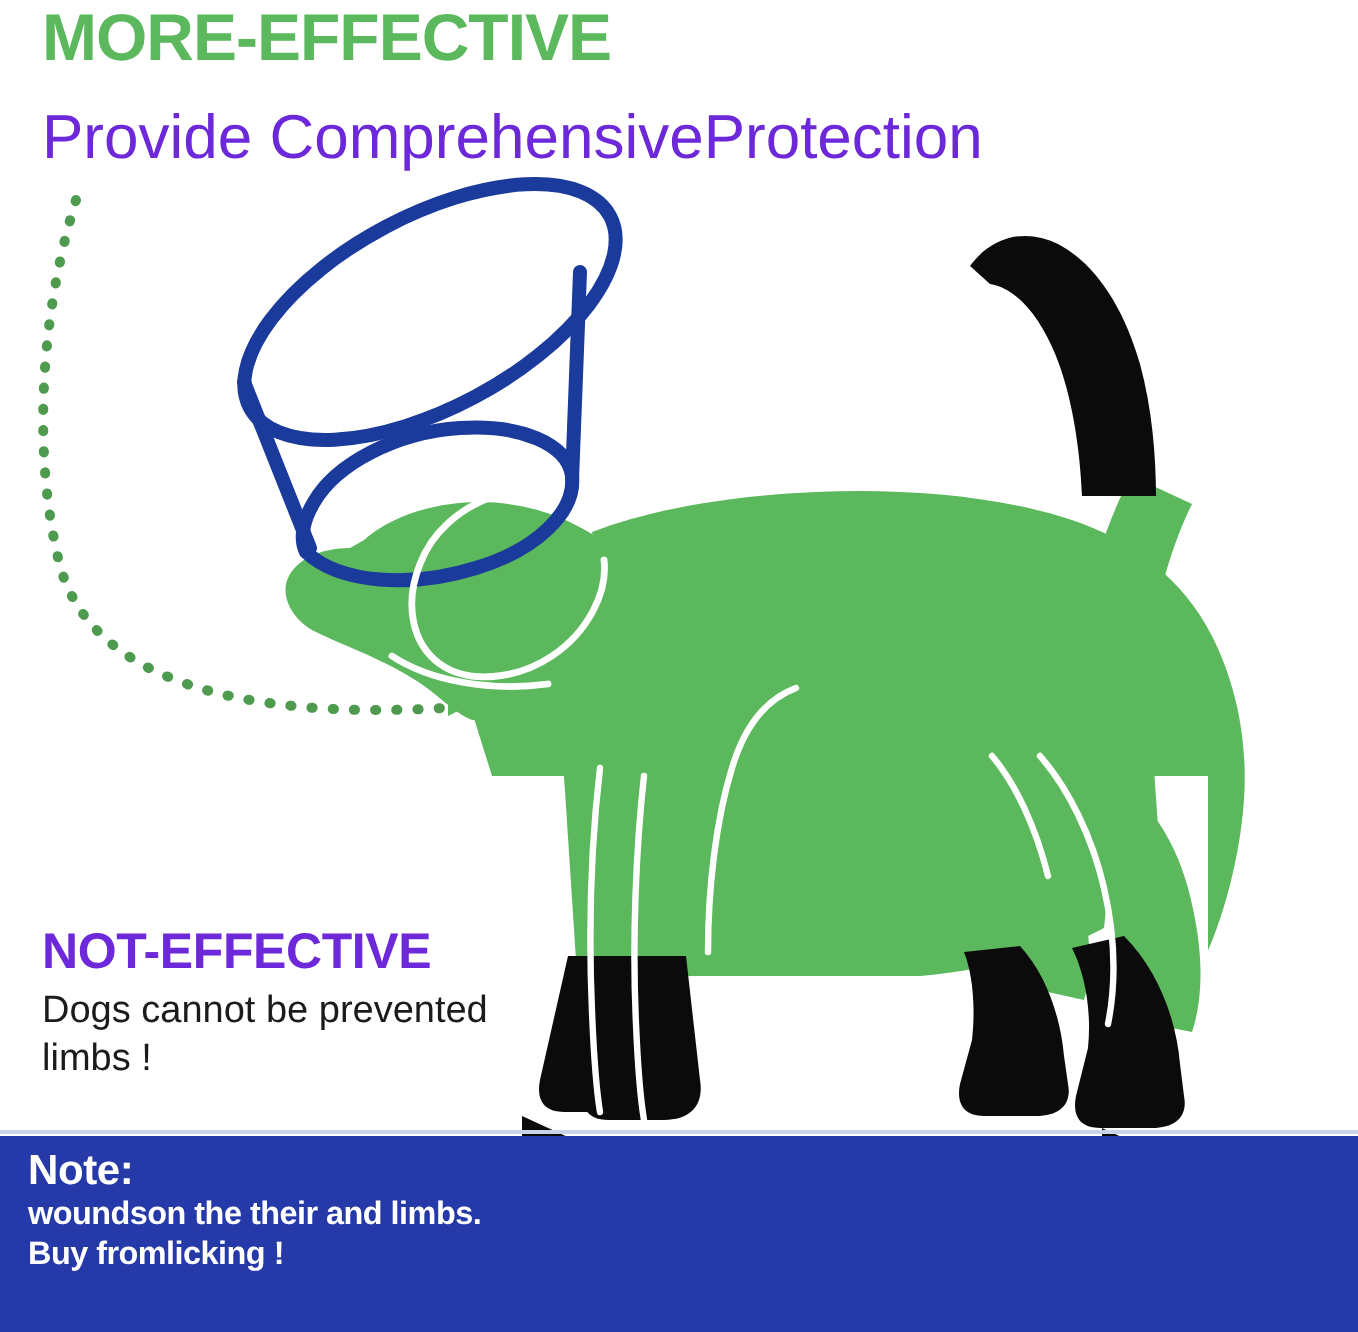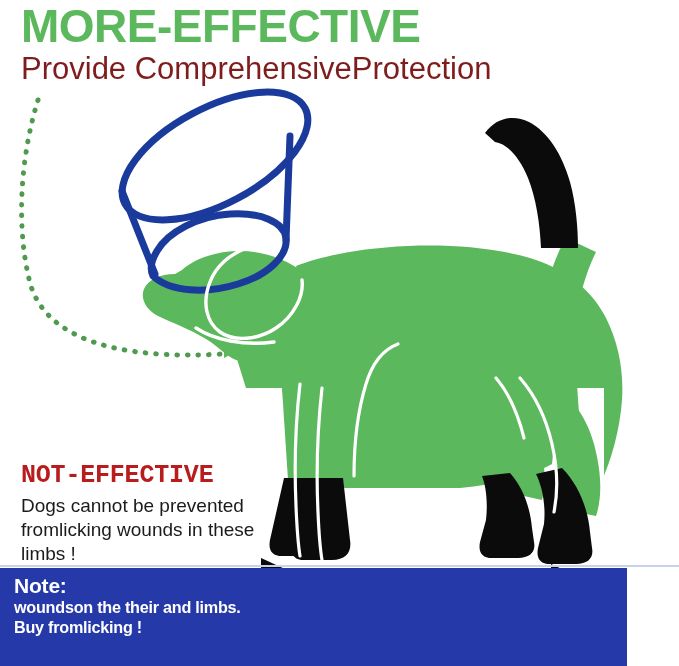--- a/index.html
+++ b/index.html
@@ -16,34 +16,34 @@
     height: 666px;
     background: #ffffff;
     overflow: hidden;
   }
 
   
   .headline {
     position: absolute;
     left: 21px;
     top: 2px;
-    font-size: 46px;
+    font-size: 33px;
     font-weight: bold;
     letter-spacing: -0.5px;
     color: #5cb85c;
     line-height: 1.05;
     white-space: nowrap;
   }
   .subhead {
     position: absolute;
     left: 21px;
     top: 52px;
     font-size: 31px;
     font-weight: normal;
-    color: #7f1d1d;
+    color: #6d28d9;
     line-height: 1.1;
     white-space: nowrap;
   }
 
   
   .illustration {
     position: absolute;
     left: 0;
     top: 88px;
     width: 679px;
@@ -53,25 +53,24 @@
   
   .noteff {
     position: absolute;
     left: 21px;
     top: 462px;
     width: 236px;
   }
   .noteff-title {
     font-size: 25px;
     font-weight: bold;
-    color: #b91c1c;
+    color: #6d28d9;
     letter-spacing: -0.2px;
     line-height: 1.15;
     white-space: nowrap;
-    font-family: Liberation Mono, monospace;
   }
   .noteff-body {
     margin-top: 3px;
     font-size: 19px;
     font-weight: normal;
     color: #1b1b1b;
     line-height: 1.28;
   }
 
   
@@ -82,21 +81,21 @@
     width: 679px;
     height: 2px;
     background: #c9d2e8;
   }
 
   
   .note-bar {
     position: absolute;
     left: 0;
     top: 568px;
-    width: 627px;
+    width: 679px;
     height: 98px;
     background: #2639a8;
     color: #ffffff;
     box-sizing: border-box;
     padding: 7px 10px 0 14px;
   }
   .note-title {
     font-size: 21px;
     font-weight: bold;
     line-height: 1.05;
@@ -280,21 +279,20 @@
 
       <polygon points="261,470 285,481 261,492" fill="#0b0b0b"></polygon>
       <polygon points="551,476 575,487 551,498" fill="#0b0b0b"></polygon>
     </svg>
   </div>
 
   <div class="noteff">
     <div class="noteff-title">NOT-EFFECTIVE</div>
     <div class="noteff-body">
       <div>Dogs cannot be prevented</div>
-      <div>fromlicking wounds in these</div>
       <div>limbs !</div>
     </div>
   </div>
 
   <div class="divider"></div>
 
   <div class="note-bar">
     <div class="note-title">Note:</div>
     <div class="note-line">woundson the their and limbs.</div>
     <div class="note-line">Buy fromlicking !</div>

